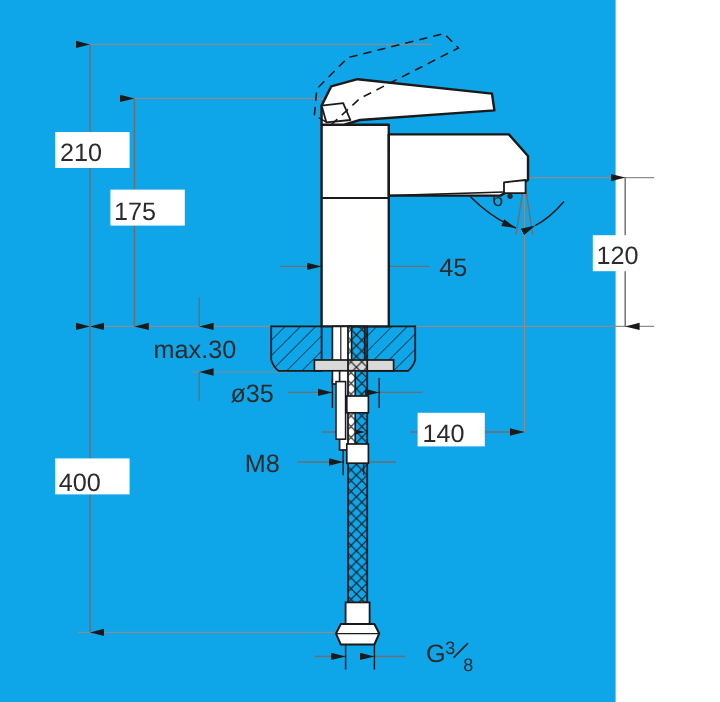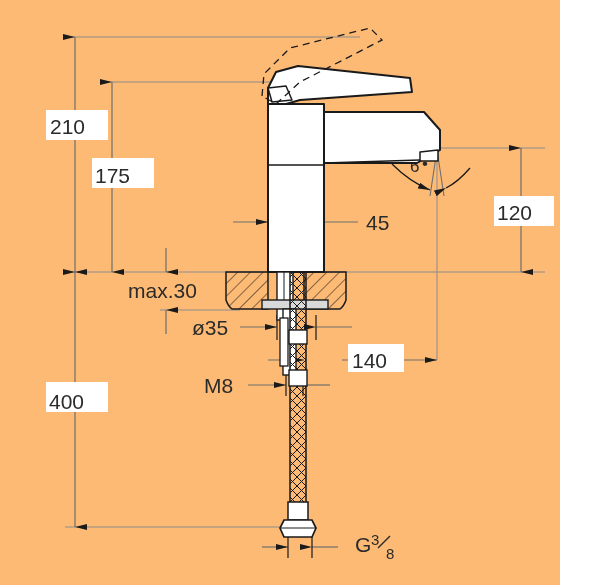--- a/index.html
+++ b/index.html
@@ -1,18 +1,18 @@
 <!DOCTYPE html>
 <html><head>
 <meta charset="utf-8">
 <style>
   html,body{margin:0;padding:0;background:#ffffff;}
   body{width:600px;height:585px;overflow:hidden;
        font-family:"Liberation Sans","DejaVu Sans",sans-serif;}
-  #drawing-root{position:relative;width:560px;height:585px;background:#fdba74;}
+  #drawing-root{position:relative;width:513px;height:585px;background:#0ea5e9;}
   svg{display:block;}
   .dimlbl{font-family:"Liberation Sans","DejaVu Sans",sans-serif;
           font-size:21px;fill:#2b2b2b;}
   .anglbl{font-family:"Liberation Sans","DejaVu Sans",sans-serif;
           font-size:17px;fill:#2b2b2b;}
   .threadlbl{font-family:"Liberation Sans","DejaVu Sans",sans-serif;
           font-size:21px;fill:#2b2b2b;}
   .fracnum{font-size:15px;}
 </style>
 </head>

